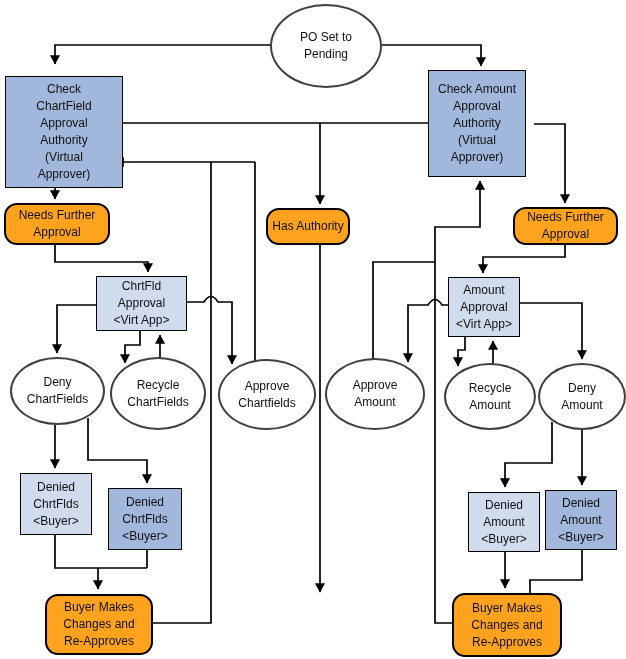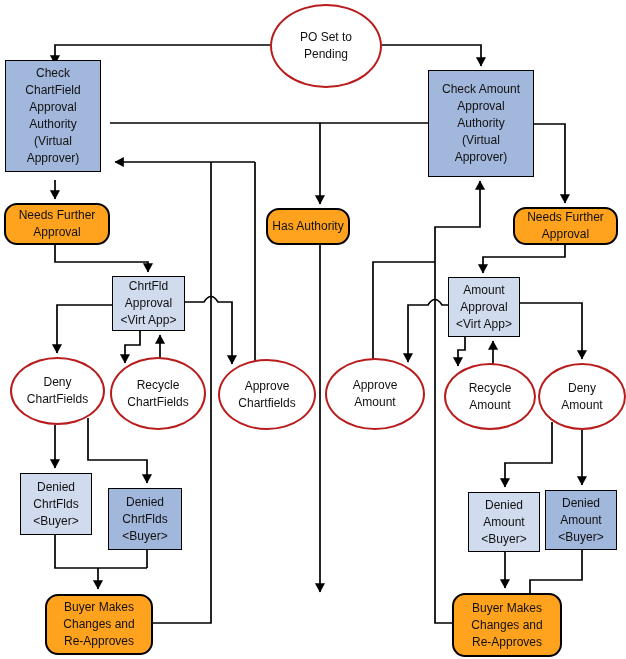--- a/index.html
+++ b/index.html
@@ -10,21 +10,21 @@
   #edges{position:absolute;left:0;top:0;z-index:1;}
   .node{
     position:absolute;z-index:2;display:flex;align-items:center;justify-content:center;
     text-align:center;white-space:pre-line;font-size:12px;line-height:17px;
     box-sizing:border-box;
   }
   .rect{border:1.5px solid #000000;}
   .blue{background:#A2B7DC;}
   .lightblue{background:#D0DCEE;}
   .orange{background:#FFA21E;border:2px solid #000000;border-radius:13px;}
-  .ellipse{border:2px solid #b91c1c;border-radius:50%;background:#ffffff;}
+  .ellipse{border:2px solid #404040;border-radius:50%;background:#ffffff;}
 </style>
 </head>
 <body>
 
 <div id="canvas">
 
   <svg id="edges" width="626" height="659" viewBox="0 0 626 659">
     <defs>
       <marker id="arr" markerWidth="7" markerHeight="7" refX="5.2" refY="3" orient="auto" markerUnits="strokeWidth">
         <path d="M0,0 L5.5,3 L0,6 Z" fill="#000000"></path>
@@ -61,42 +61,42 @@
       <path d="M 582 430 L 582 485" marker-end="url(#arr)"></path>
       <path d="M 505 552 L 505 588" marker-end="url(#arr)"></path>
       <path d="M 582 550 L 582 580 L 530 580 L 530 594"></path>
       <path d="M 320 245 L 320 592" marker-end="url(#arr)"></path>
     </g>
   </svg>
 
   <div class="node ellipse" style="left:270px;top:4px;width:112px;height:84px">PO Set to
 Pending</div>
 
-  <div class="node rect blue" style="left:5px;top:60px;width:96px;height:112px">Check
+  <div class="node rect blue" style="left:5px;top:76px;width:118px;height:112px">Check
 ChartField
 Approval
 Authority
 (Virtual
 Approver)</div>
 
-  <div class="node rect blue" style="left:428px;top:70px;width:106px;height:107px">Check Amount
+  <div class="node rect blue" style="left:428px;top:70px;width:98px;height:107px">Check Amount
 Approval
 Authority
 (Virtual
 Approver)</div>
 
   <div class="node orange" style="left:4px;top:203px;width:106px;height:42px">Needs Further
 Approval</div>
 
   <div class="node orange" style="left:266px;top:208px;width:84px;height:37px">Has Authority</div>
 
   <div class="node orange" style="left:513px;top:207px;width:105px;height:38px">Needs Further
 Approval</div>
 
-  <div class="node rect lightblue" style="left:112px;top:276px;width:73px;height:55px">ChrtFld
+  <div class="node rect lightblue" style="left:96px;top:276px;width:91px;height:55px">ChrtFld
 Approval
 &lt;Virt App&gt;</div>
 
   <div class="node rect lightblue" style="left:448px;top:277px;width:72px;height:60px">Amount
 Approval
 &lt;Virt App&gt;</div>
 
   <div class="node ellipse" style="left:10px;top:357px;width:95px;height:68px">Deny
 ChartFields</div>
 

